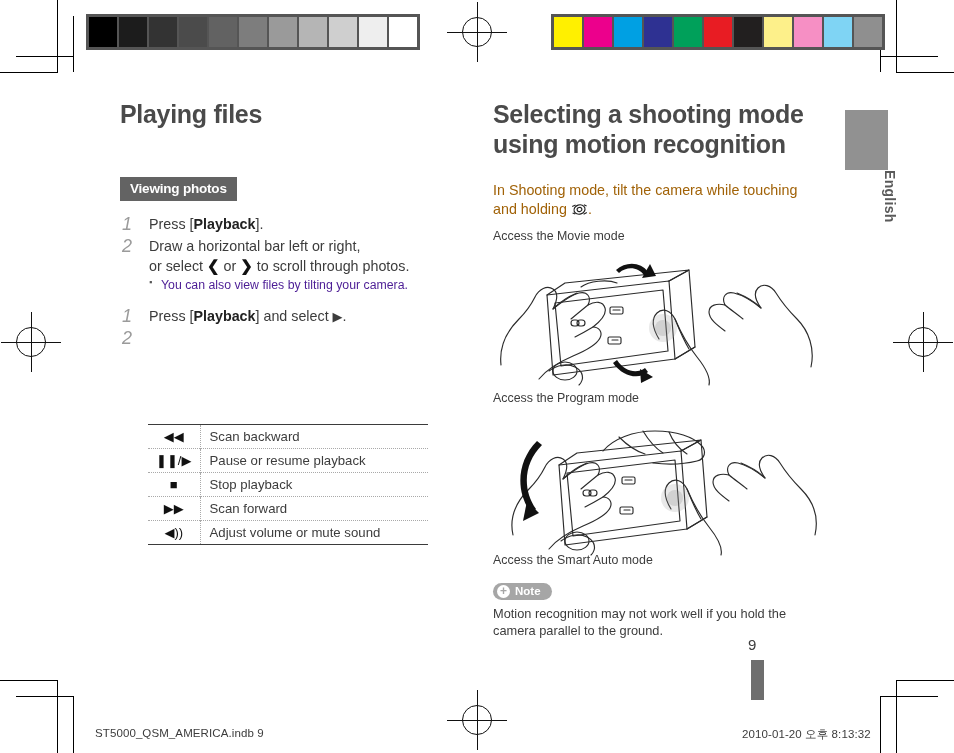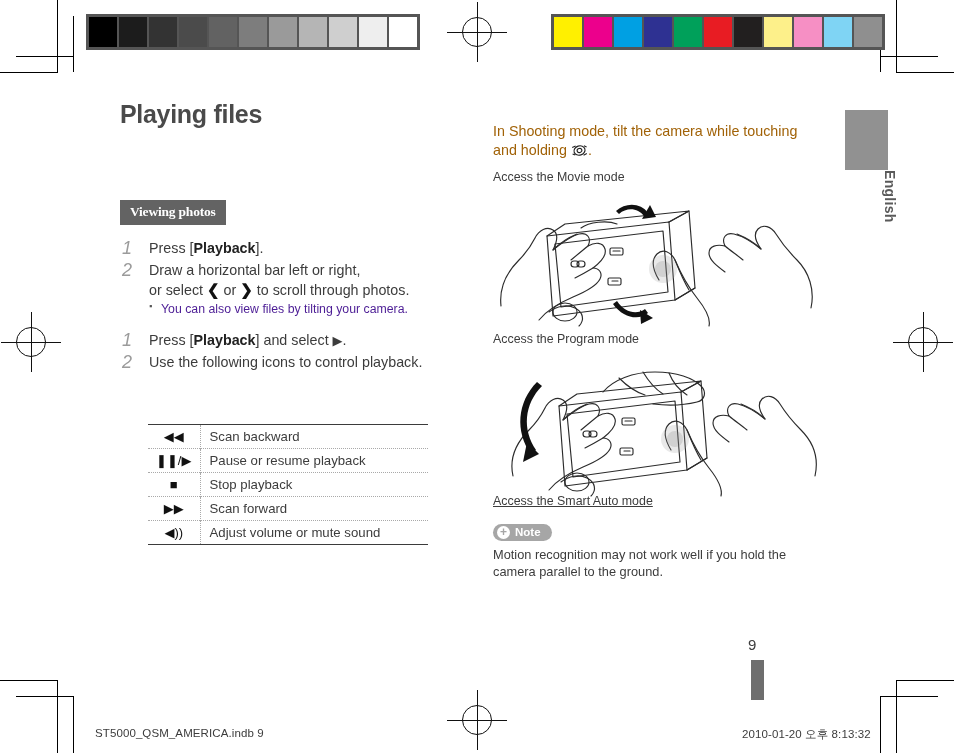--- a/index.html
+++ b/index.html
@@ -182,21 +182,21 @@
       <div class="sw" style="background: rgb(253, 240, 138);"></div>
       <div class="sw" style="background: rgb(246, 143, 196);"></div>
       <div class="sw" style="background: rgb(127, 212, 244);"></div>
       <div class="sw" style="background: rgb(143, 143, 143);"></div>
     </div>
 
   <div class="col-left">
 
     <h1 class="title">Playing files</h1>
 
-    <div style="margin-top:70px;font-family:Liberation Serif, serif;">
+    <div style="margin-top:47px;">
       <span class="section-pill">Viewing photos</span>
     </div>
 
     <ol class="steps" style="margin-top:14px;">
       <li>
         <span class="num">1</span>
         <span>Press [</span><b>Playback</b><span>].</span>
       </li>
       <li>
         <span class="num">2</span>
@@ -207,21 +207,20 @@
     </ol>
 
 
     <ol class="steps" style="margin-top:14px;">
       <li>
         <span class="num">1</span>
         <span>Press [</span><b>Playback</b><span>] and select </span><span style="font-size:13px;">▶</span><span>.</span>
       </li>
       <li>
         <span class="num">2</span>
-        <span>Use the following icons to control playback.</span>
       </li>
     </ol>
   </div>
 
   <table class="icons">
     <tbody id="icon-rows">
         <tr>
           <td class="ic">◀◀</td>
           <td class="lb">Scan backward</td>
         </tr>
@@ -238,20 +237,24 @@
           <td class="lb">Scan forward</td>
         </tr>
         <tr>
           <td class="ic">◀))</td>
           <td class="lb">Adjust volume or mute sound</td>
         </tr>
       </tbody>
   </table>
 
   <div class="col-right">
+    <h1 class="title">
+      <span>Selecting a shooting mode</span><br>
+      <span>using motion recognition</span>
+    </h1>
 
     <div class="intro">
       <span>In Shooting mode, tilt the camera while touching</span><br>
       <span>and holding </span><svg width="17" height="15" viewBox="0 0 17 15" style="vertical-align:-3px;">
         <g stroke="#222" stroke-width="1.1" fill="none">
           <ellipse cx="8.5" cy="7.5" rx="5.6" ry="4.6" transform="rotate(-18 8.5 7.5)"></ellipse>
           <ellipse cx="8.5" cy="7.5" rx="2.4" ry="2.0" transform="rotate(-18 8.5 7.5)"></ellipse>
           <path d="M1.2 4.4 L4.6 3.0 M12.6 12.2 L15.8 10.6 M1.6 10.9 L4.3 12.1 M12.9 2.8 L15.6 4.0"></path>
         </g>
       </svg><span>.</span>
@@ -365,21 +368,21 @@
         </g>
         <circle cx="182" cy="81" r="14" fill="#9a9a9a" opacity="0.22"></circle>
         <circle cx="182" cy="81" r="8" fill="#7a7a7a" opacity="0.22"></circle>
 
         <g fill="#111" stroke="none">
           <path d="M44 24 C24 44 22 74 38 96 L43 92 C29 72 31 46 49 28 Z"></path>
           <path d="M30 104 L46 96 L34 84 Z"></path>
         </g>
       </svg>
 
-      <div class="caption" style="margin-top:-8px;text-decoration:underline;">Access the Smart Auto mode</div>
+      <div class="caption" style="margin-top:-8px;">Access the Smart Auto mode</div>
     </div>
 
     <div style="margin-top:14px;">
       <span class="note-pill">
         <span class="plus">+</span>
         <span>Note</span>
       </span>
       <div class="note-body">Motion recognition may not work well if you hold the camera parallel to the ground.</div>
     </div>
   </div>

